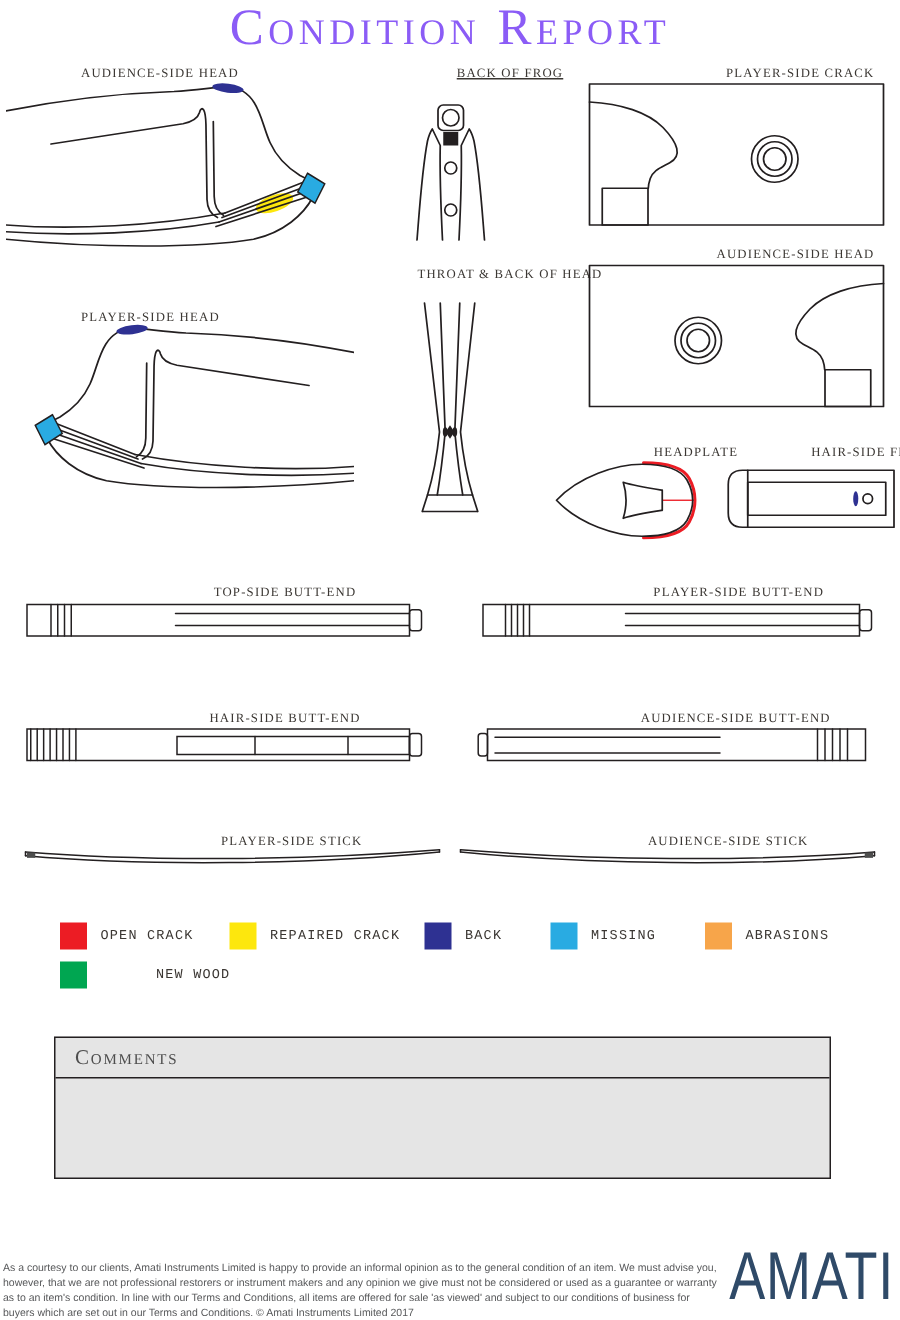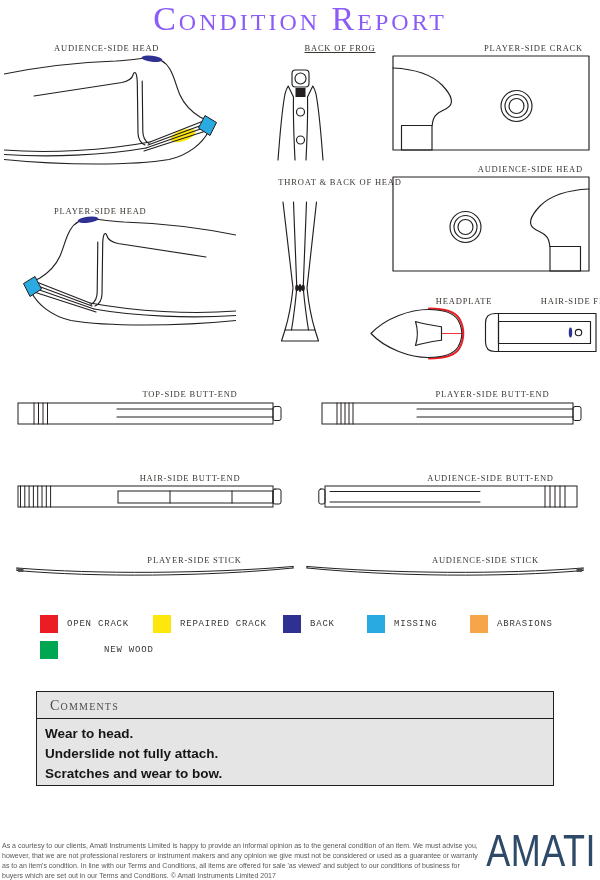--- a/index.html
+++ b/index.html
@@ -200,21 +200,16 @@
   <div class="swatch" style="background: rgb(247, 165, 74);"></div>
   <div class="legend-label">ABRASIONS</div>
 </div>
 <div class="legend-item" style="left:40px;top:641px;gap:46px;">
   <div class="swatch" style="background: rgb(0, 166, 81);"></div>
   <div class="legend-label">NEW WOOD</div>
 </div>
 
 <div class="comments-box">
   <div class="comments-header">Comments</div>
-  <div class="comments-body">
-    <div class="comment-line">Wear to head.</div>
-    <div class="comment-line">Underslide not fully attach.</div>
-    <div class="comment-line">Scratches and wear to bow.</div>
-  </div>
 </div>
 
 <div class="disclaimer">As a courtesy to our clients, Amati Instruments Limited is happy to provide an informal opinion as to the general condition of an item. We must advise you, however, that we are not professional restorers or instrument makers and any opinion we give must not be considered or used as a guarantee or warranty as to an item's condition. In line with our Terms and Conditions, all items are offered for sale 'as viewed' and subject to our conditions of business for buyers which are set out in our Terms and Conditions. © Amati Instruments Limited 2017</div>
 <div class="logo">AMATI</div>
 
 </body></html>

